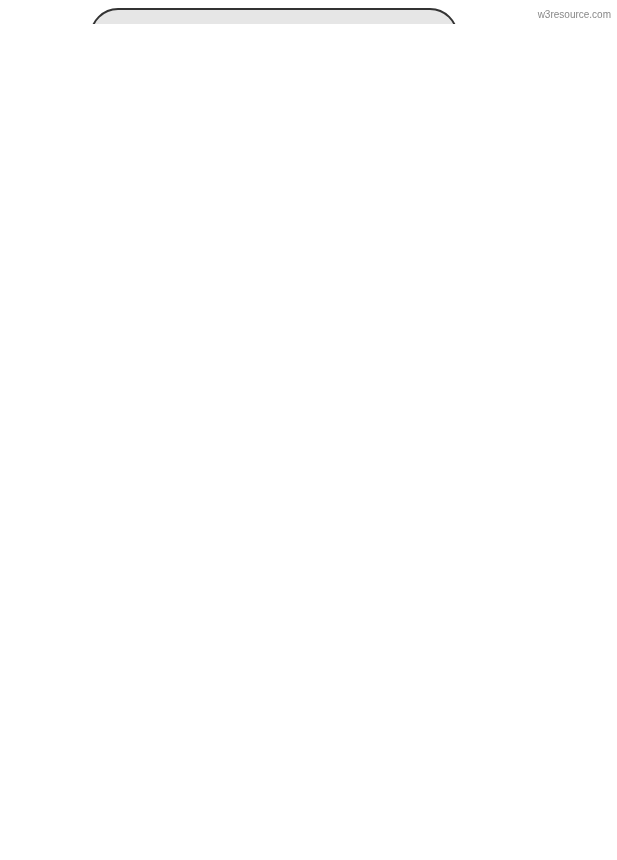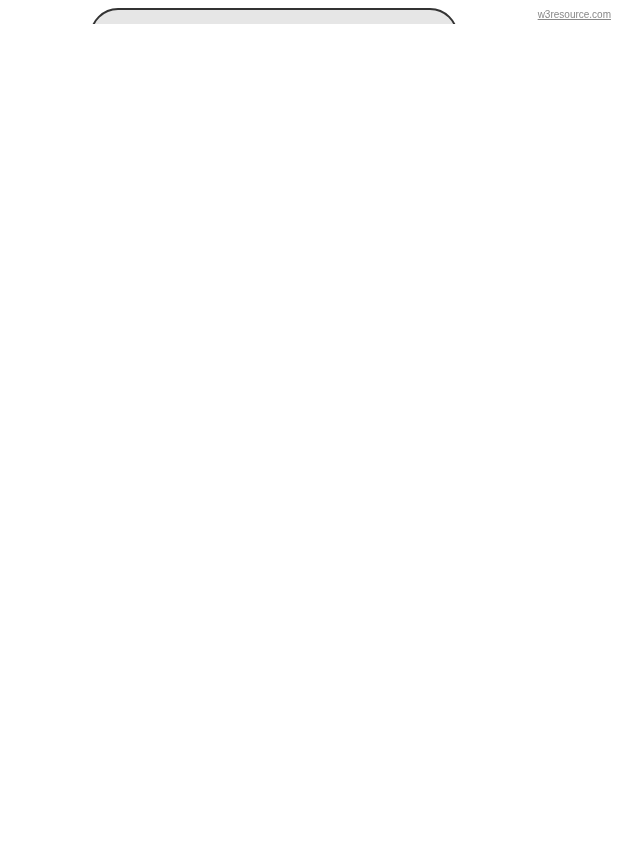--- a/index.html
+++ b/index.html
@@ -63,21 +63,21 @@
     border-radius: 10px;
     pointer-events: none;
   }
 
   
   .svg-layer {
     position: absolute; left:0; top:0; width:617px; height:860px;
     pointer-events: none;
   }
   .watermark {
-    position:absolute; right:6px; bottom:4px; color:#888; font-size:10px;text-decoration:underline;
+    position:absolute; right:6px; bottom:4px; color:#888; font-size:10px;
   }
 
   
   .pos { position: absolute; }
 
   
   .main-bubble { left: 90px; top: 8px; width: 400px; }
   
 
   

